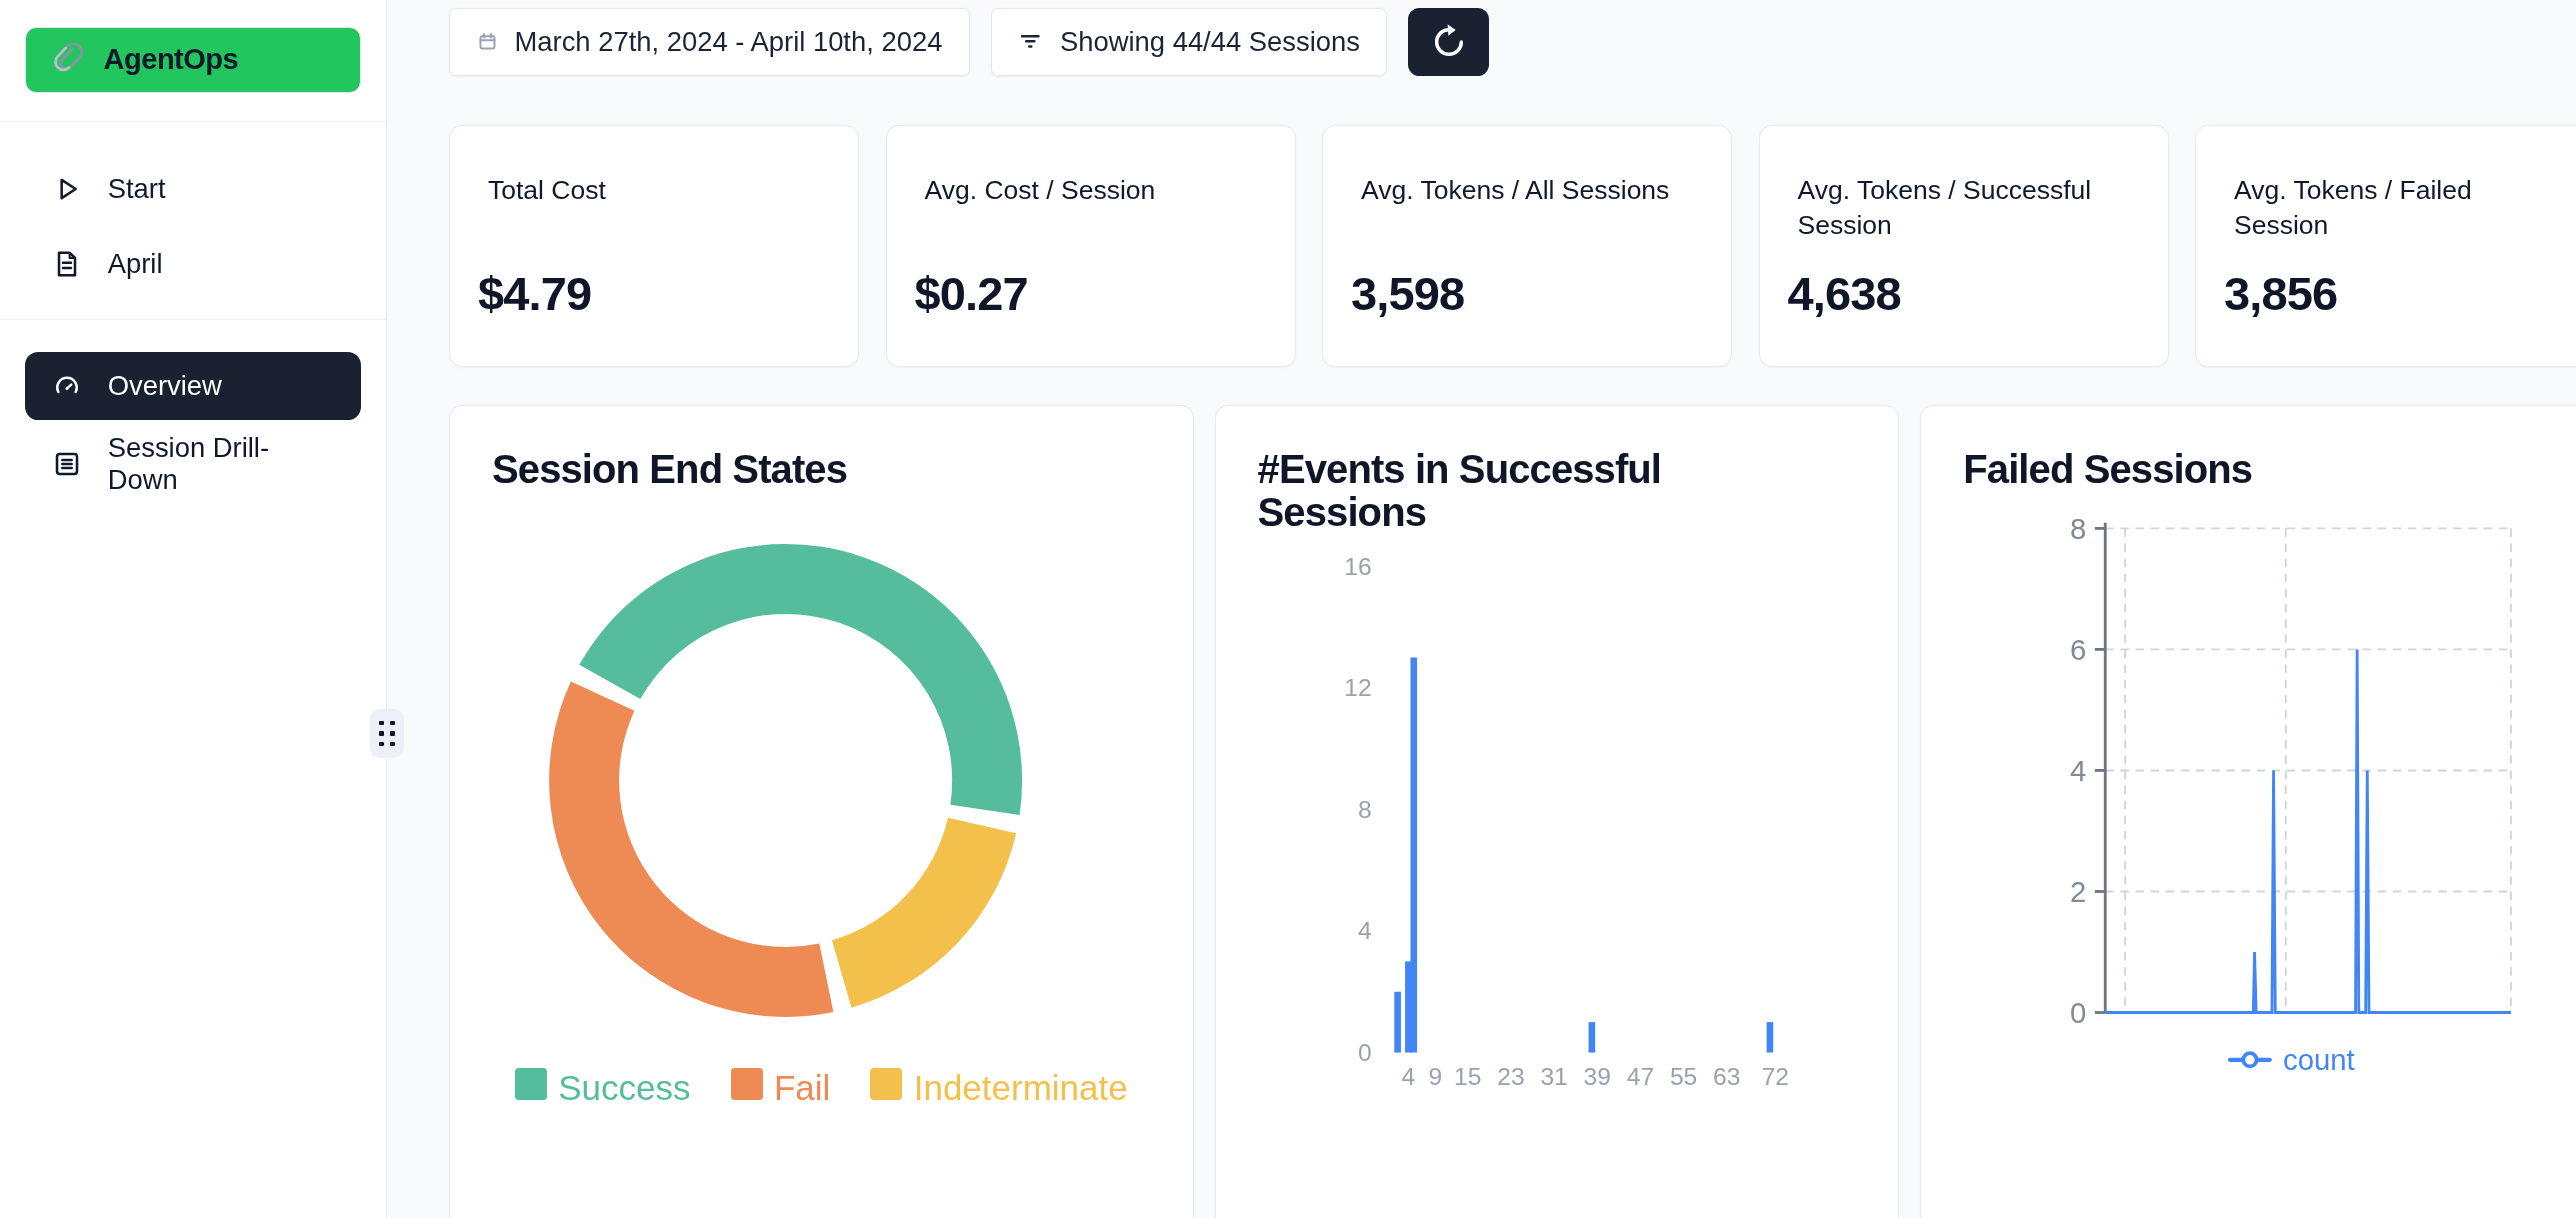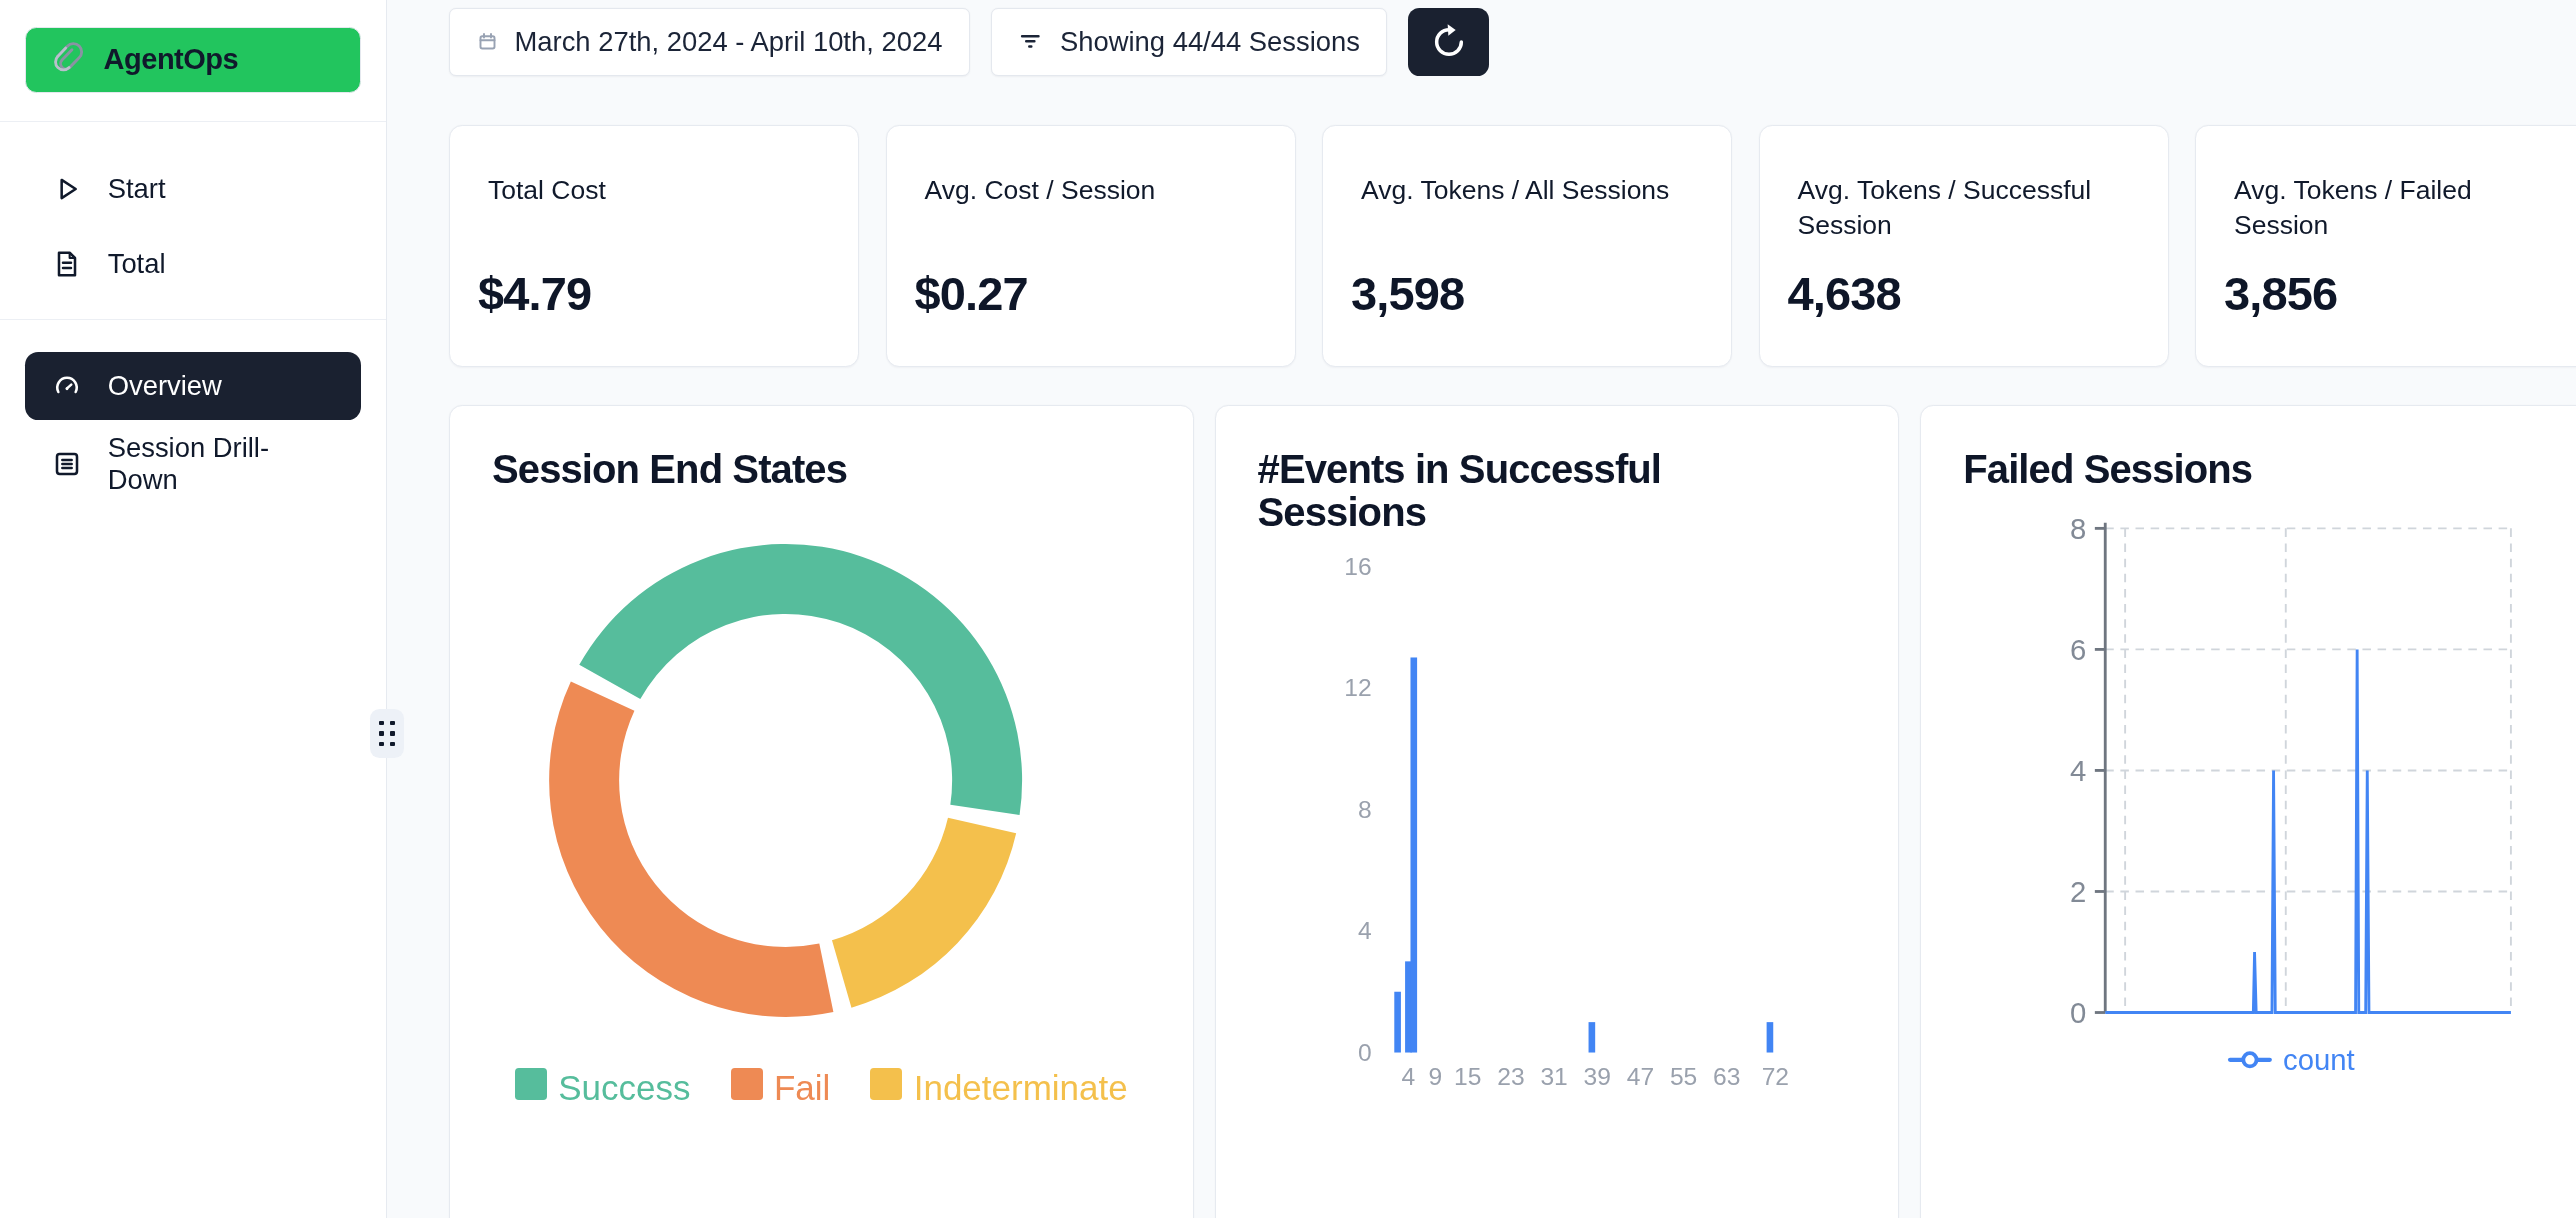--- a/index.html
+++ b/index.html
@@ -97,21 +97,21 @@
       <span>Start</span>
     </div>
     <div class="nav-item">
       <span class="ic">
         <svg viewBox="0 0 24 24" fill="none" stroke="#10192b" stroke-width="1.9" stroke-linejoin="round">
           <path d="M6 3.5h8l4 4v13H6Z"></path>
             <path d="M14 3.5v4h4" stroke-width="1.6"></path>
           <path d="M9 11h6M9 15h6" stroke-linecap="round"></path>
         </svg>
       </span>
-      <span>Total</span>
+      <span>April</span>
     </div>
   </nav>
   <hr class="side-divider" style="margin-top:24.6px;">
   <nav class="nav" style="padding-top:32px;">
     <div class="nav-item active">
       <span class="ic">
         <svg viewBox="0 0 24 24" fill="none" stroke="#ffffff" stroke-width="1.9" stroke-linecap="round">
           <path d="M5.5 16.5a7.3 7.3 0 1 1 13 0"></path>
           <path d="M12 13.8 15.2 11"></path>
           <circle cx="12" cy="14" r="1.1" fill="#ffffff" stroke="none"></circle>

